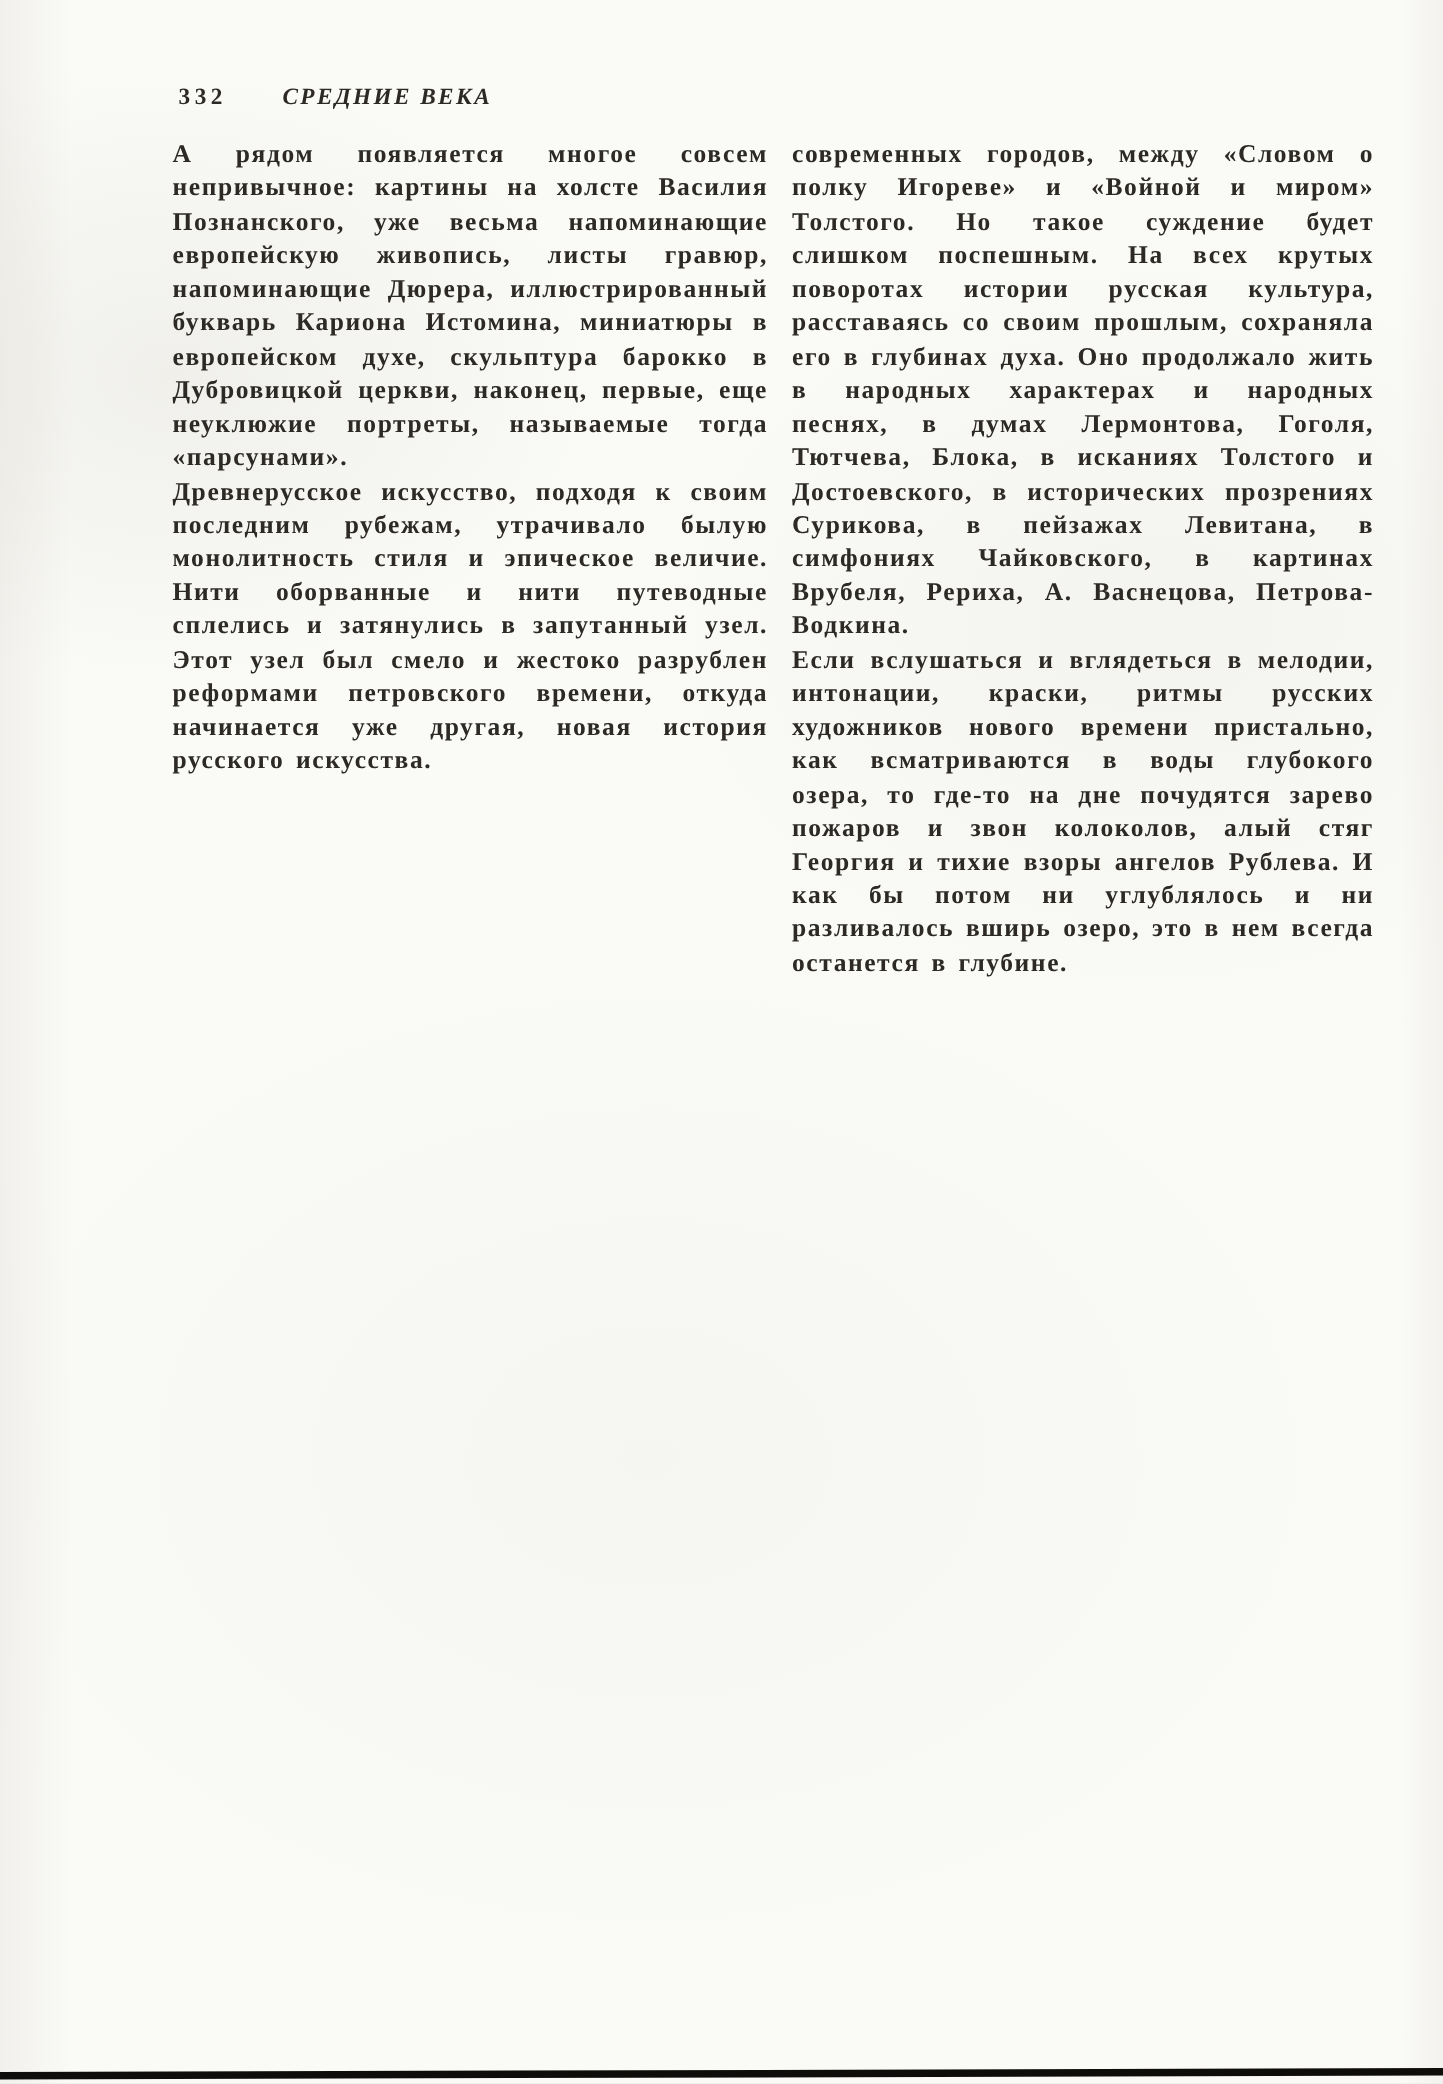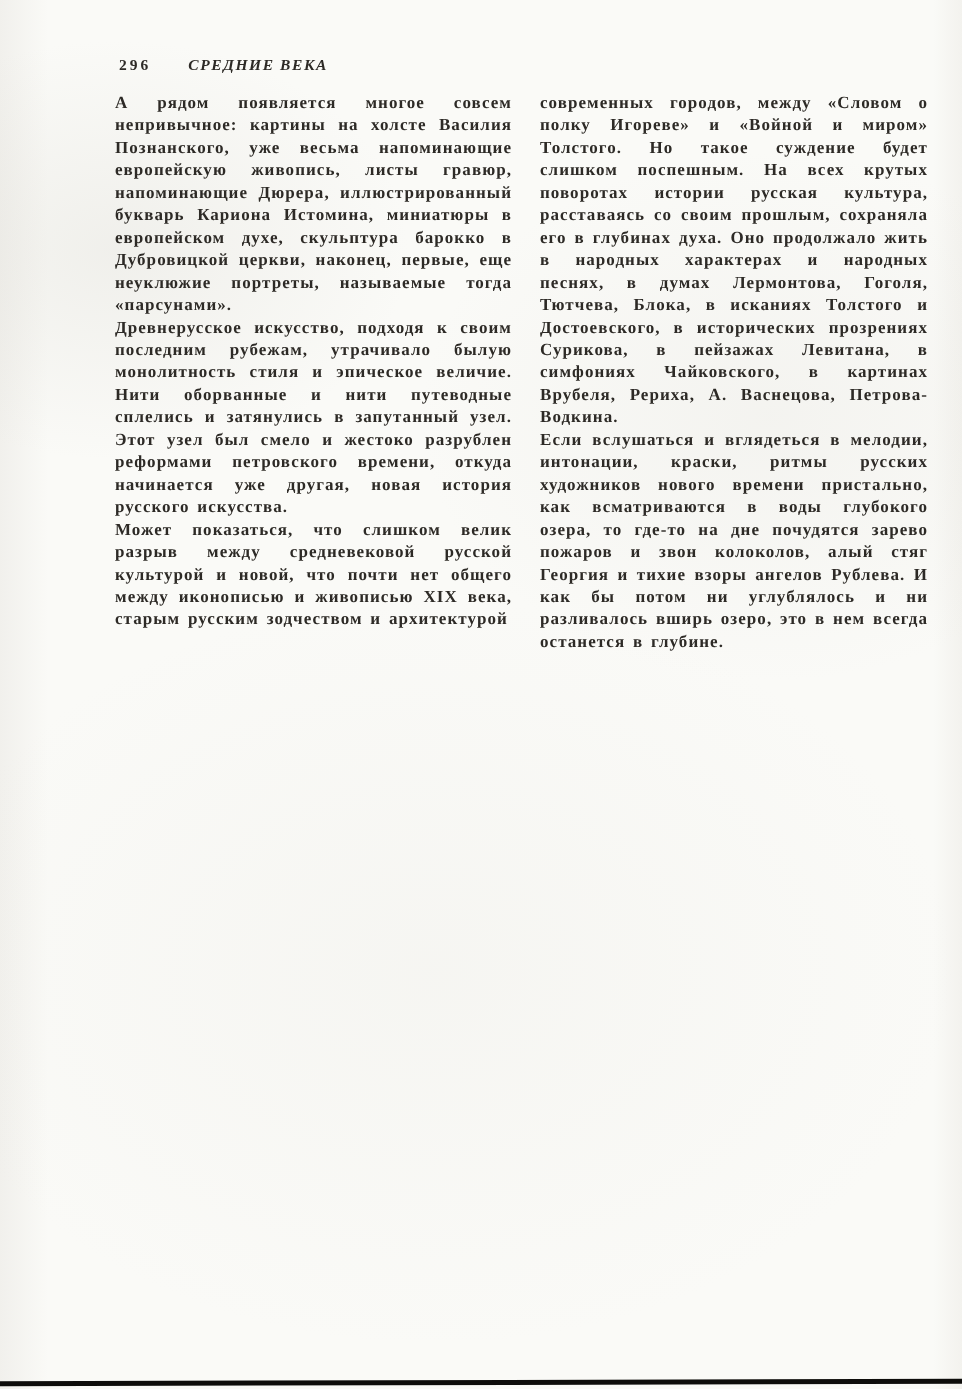--- a/index.html
+++ b/index.html
@@ -39,21 +39,21 @@
     display: inline-block;
     margin-left: 37px;
     letter-spacing: 1.6px;
     font-style: italic;
   }
   .columns {
     position: absolute;
     top: 92px; left: 115px;
     width: 813px;
     display: flex;
-    gap: 28px;
+    gap: 16px;
   }
   .col { flex: 0 0 auto; }
   .col-left  { width: 397px; }
   .col-right { width: 388px; }
   .col p {
     font-size: 17px;
     line-height: 22.45px;
     font-weight: 700;
     color: var(--ink);
     text-align: justify;
@@ -72,28 +72,27 @@
     transform: rotate(-0.15deg);
     border-radius: 1px;
   }
 </style>
 </head>
 <body>
 
 <div class="page">
 
   <header class="page-header">
-    <span class="page-number">296</span><span class="running-title">СРЕДНИЕ ВЕКА</span>
+    <span class="page-number">332</span><span class="running-title">СРЕДНИЕ ВЕКА</span>
   </header>
 
   <main class="columns">
     <section class="col col-left">
       <p>А рядом появляется многое совсем непривычное: картины на холсте Василия Познанского, уже весьма напоминающие европейскую живопись, листы гравюр, напоминающие Дюрера, иллюстрированный букварь Кариона Истомина, миниатюры в европейском духе, скульптура барокко в Дубровицкой церкви, наконец, первые, еще неуклюжие портреты, называемые тогда «парсунами».</p>
       <p>Древнерусское искусство, подходя к своим последним рубежам, утрачивало былую монолитность стиля и эпическое величие. Нити оборванные и нити путеводные сплелись и затянулись в запутанный узел. Этот узел был смело и жестоко разрублен реформами петровского времени, откуда начинается уже другая, новая история русского искусства.</p>
-      <p>Может показаться, что слишком велик разрыв между средневековой русской культурой и новой, что почти нет общего между иконописью и живописью XIX века, старым русским зодчеством и архитектурой</p>
     </section>
 
     <section class="col col-right">
       <p>современных городов, между «Словом о полку Игореве» и «Войной и миром» Толстого. Но такое суждение будет слишком поспешным. На всех крутых поворотах истории русская культура, расставаясь со своим прошлым, сохраняла его в глубинах духа. Оно продолжало жить в народных характерах и народных песнях, в думах Лермонтова, Гоголя, Тютчева, Блока, в исканиях Толстого и Достоевского, в исторических прозрениях Сурикова, в пейзажах Левитана, в симфониях Чайковского, в картинах Врубеля, Рериха, А. Васнецова, Петрова-Водкина.</p>
       <p>Если вслушаться и вглядеться в мелодии, интонации, краски, ритмы русских художников нового времени пристально, как всматриваются в воды глубокого озера, то где-то на дне почудятся зарево пожаров и звон колоколов, алый стяг Георгия и тихие взоры ангелов Рублева. И как бы потом ни углублялось и ни разливалось вширь озеро, это в нем всегда останется в глубине.</p>
     </section>
   </main>
 
   <div class="scan-bottom-edge"></div>
 

